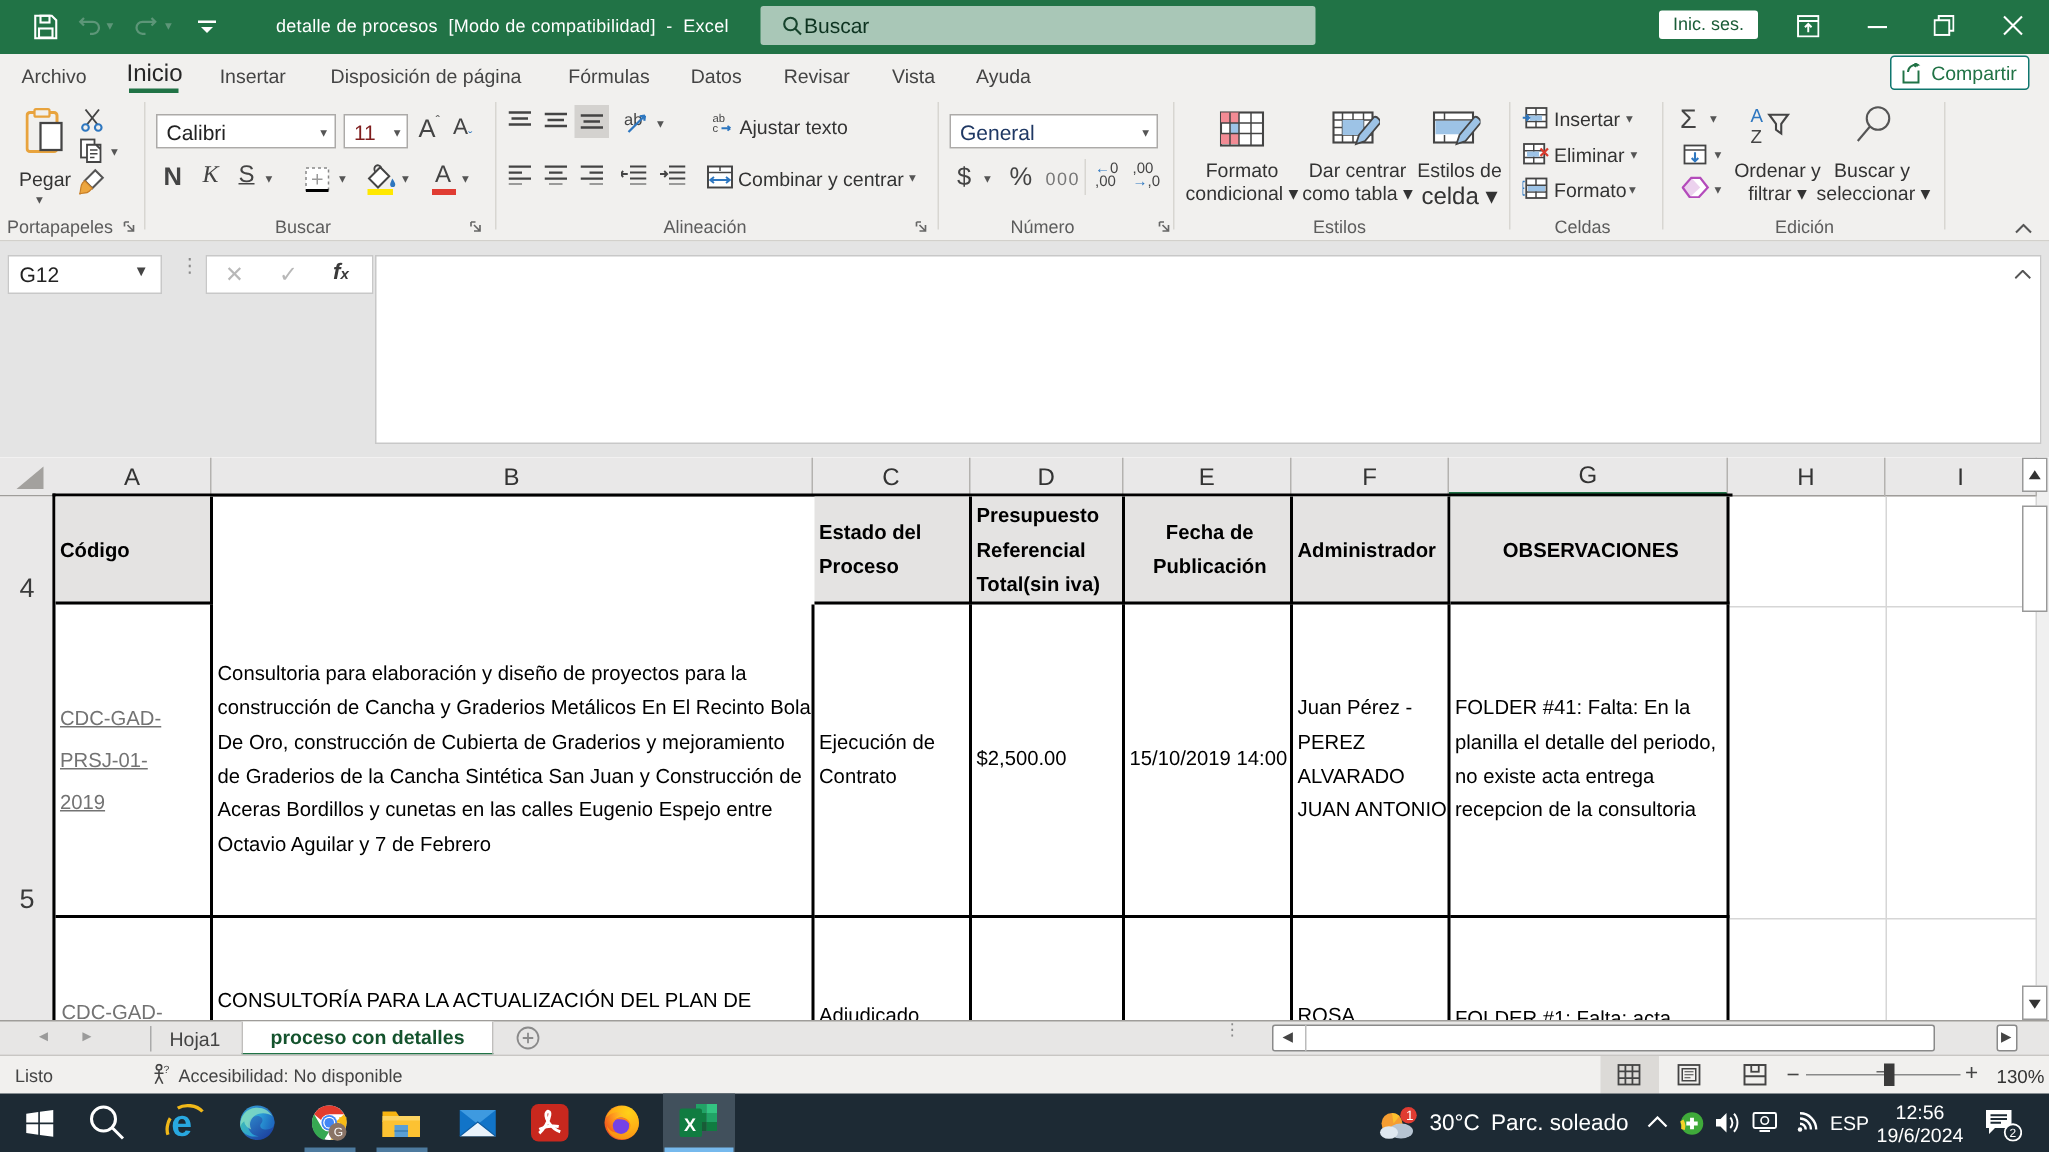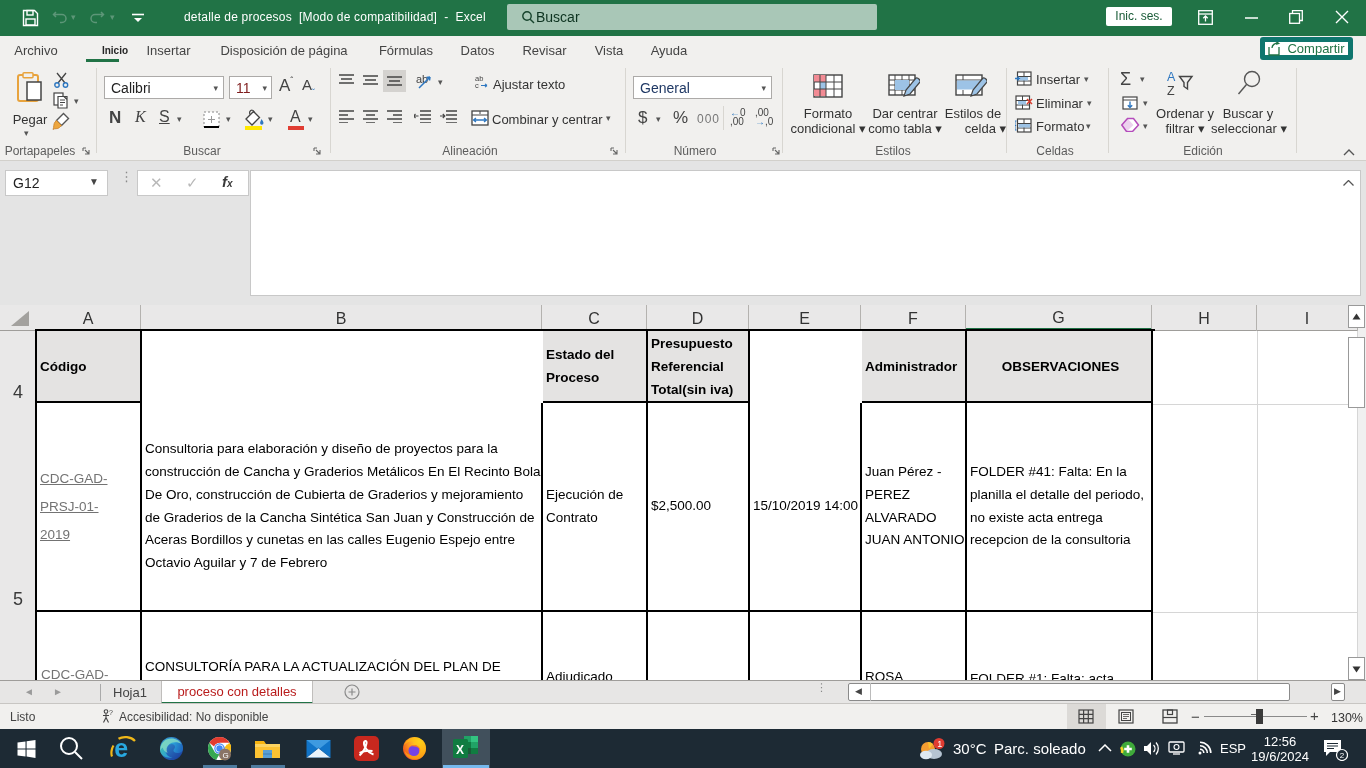--- a/index.html
+++ b/index.html
@@ -7,21 +7,21 @@
 #app{position:relative;width:1366px;height:768px;background:#f1f0ee}
 
 #titlebar{left:0;top:0;width:1366px;height:36px;background:#217346;color:#fff}
 #titlebar .t{font-size:13px;color:#fff}
 #searchbox{left:507px;top:4px;width:370px;height:26px;background:#a9c7b7;border-radius:2px;color:#0d3320;font-size:14px;display:flex;align-items:center}
 #inicses{left:1106px;top:7px;width:66px;height:19px;background:#fff;border-radius:2px;color:#1a5c38;font-size:12px;text-align:center;line-height:19px}
 
 #tabrow{left:0;top:36px;width:1366px;height:28px;background:#f1f0ee}
 .rtab{position:absolute;top:0;height:28px;font-size:13px;color:#444;display:flex;align-items:center;justify-content:center;white-space:nowrap}
 #tab-inicio-line{left:86px;top:59px;width:33px;height:3px;background:#217346}
-#compartir{left:1260px;top:37px;width:93px;height:23px;background:#fff;border:5px solid #0f766e;border-radius:3px;color:#217346;font-size:13px;display:flex;align-items:center;justify-content:center;gap:4px}
+#compartir{left:1260px;top:37px;width:93px;height:23px;background:#fff;border:1px solid #0f766e;border-radius:3px;color:#217346;font-size:13px;display:flex;align-items:center;justify-content:center;gap:4px}
 
 #ribbon{left:0;top:64px;width:1366px;height:97px;background:#f1f0ee;border-bottom:1px solid #d2d0cb}
 .gsep{position:absolute;top:68px;width:1px;height:85px;background:#d8d6d1}
 .glabel{position:absolute;top:144px;font-size:12px;color:#5c5c5c;text-align:center}
 .launch{position:absolute;top:146px;width:10px;height:10px;color:#666}
 .ric{position:absolute;color:#444}
 .rtxt{position:absolute;font-size:12px;color:#333}
 .combo{position:absolute;background:#fff;border:1px solid #acaaa8}
 .varrow{position:absolute;font-size:9px;color:#555}
 
@@ -35,21 +35,21 @@
 .ch{position:absolute;top:0;height:26px;font-size:16px;color:#333;display:flex;align-items:center;justify-content:center;border-right:1px solid #b4b2af;padding-top:2px}
 #rowhead{position:absolute;left:0;top:26px;width:36px;height:349px;background:#e9e8e8;border-right:1px solid #9f9d9a}
 .rh{position:absolute;left:0;width:36px;text-align:center;font-size:18px;color:#3a3a3a}
 .cell{position:absolute;overflow:hidden;font-size:13.5px;color:#000;border-right:2px solid #000;border-bottom:2px solid #000;line-height:22.7px;padding-left:3px;white-space:nowrap}
 .hdr{background:#e4e3e2;font-weight:bold;display:flex;flex-direction:column;justify-content:center;line-height:23px;font-size:13.5px}
 .ctr{text-align:center}
 .mid{display:flex;flex-direction:column;justify-content:center}
 a.lnk{color:#737373;text-decoration:underline}
 
 #sheetbar{left:0;top:680px;width:1366px;height:23px;background:#e7e6e5;border-top:1px solid #9f9d9a}
-#stab{left:161px;top:0px;width:152px;height:23px;background:#fff;border-left:1px solid #c0bebc;border-right:1px solid #c0bebc;border-bottom:2px solid #217346;color:#b91c1c;font-weight:normal;font-size:13px;display:flex;align-items:center;justify-content:center}
+#stab{left:161px;top:0px;width:168px;height:23px;background:#fff;border-left:1px solid #c0bebc;border-right:1px solid #c0bebc;border-bottom:2px solid #217346;color:#14532d;font-weight:bold;font-size:13px;display:flex;align-items:center;justify-content:center}
 
 #statusbar{left:0;top:703px;width:1366px;height:26px;background:#f1f0ee;border-top:1px solid #c8c6c3;font-size:12px;color:#444}
 
 #taskbar{left:0;top:729px;width:1366px;height:39px;background:#1d2a34;color:#fff}
 .tbi{position:absolute;top:6px;width:27px;height:27px}
 </style></head>
 <body>
 <div id="app">
 
   <div class="abs" id="titlebar">
@@ -91,21 +91,21 @@
         <rect x="0.7" y="3.5" width="9.8" height="9.8" fill="none" stroke="#fff" stroke-width="1.3"></rect>
         <path d="M3.5 3.5 V0.7 H13.3 V10.5 H10.5" fill="none" stroke="#fff" stroke-width="1.3"></path>
       </svg>
     <svg class="abs" style="left:1335px;top:10px" width="14" height="14" viewBox="0 0 14 14">
         <path d="M1 1 13 13 M13 1 1 13" stroke="#fff" stroke-width="1.4"></path>
       </svg>
   </div>
 
   <div class="abs" id="tabrow">
     <div class="rtab" style="left:15px;width:42px">Archivo</div>
-    <div class="rtab" style="left:96px;width:38px;color:#262626;font-weight:bold;font-size:10px">Inicio</div>
+    <div class="rtab" style="left:84px;width:38px;color:#262626;font-weight:normal;font-size:16px">Inicio</div>
     <div class="rtab" style="left:146px;width:45px">Insertar</div>
     <div class="rtab" style="left:219px;width:130px">Disposición de página</div>
     <div class="rtab" style="left:378px;width:56px">Fórmulas</div>
     <div class="rtab" style="left:460px;width:35px">Datos</div>
     <div class="rtab" style="left:522px;width:45px">Revisar</div>
     <div class="rtab" style="left:594px;width:30px">Vista</div>
     <div class="rtab" style="left:650px;width:38px">Ayuda</div>
   </div>
   <div class="abs" id="tab-inicio-line"></div>
   <div class="abs" id="compartir"><svg width="15" height="14" viewBox="0 0 15 14">
@@ -266,21 +266,21 @@
       </svg>
     <div class="rtxt" style="left:863px;top:106px;width:84px;text-align:center;font-size:13px">Dar centrar</div>
     <div class="rtxt" style="left:860px;top:121px;width:90px;text-align:center;font-size:13px">como tabla ▾</div>
     <svg class="abs" style="left:955px;top:74px" width="32" height="26" viewBox="0 0 32 26">
         <rect x="1" y="1" width="26" height="20" fill="#fff" stroke="#444" stroke-width="1.4"></rect>
         <path d="M1 6h26 M8 1v5 M8 16 v5" stroke="#444" stroke-width="1"></path>
         <rect x="2" y="6.5" width="24" height="9" fill="#9dc3e6"></rect>
         <path d="M28 4 18 16l-2 6 6-2 10-12c1-1-2-5-4-4z" fill="#9dc3e6" stroke="#444" stroke-width="1.2"></path>
       </svg>
     <div class="rtxt" style="left:938px;top:106px;width:70px;text-align:center;font-size:13px">Estilos de</div>
-    <div class="rtxt" style="left:940px;top:121px;width:66px;text-align:right;font-size:13px">celda ▾</div>
+    <div class="rtxt" style="left:940px;top:121px;width:66px;text-align:center;font-size:16px">celda ▾</div>
     <div class="glabel" style="left:853px;width:80px">Estilos</div>
     <div class="gsep" style="left:1006px"></div>
 
     <svg class="abs" style="left:1015px;top:71px" width="17" height="15" viewBox="0 0 17 15">
         <rect x="2.5" y="1" width="13.5" height="13" fill="#fff" stroke="#444" stroke-width="1.2"></rect>
         <path d="M2.5 5.5h13.5M2.5 10h13.5M9 1v13" stroke="#444" stroke-width="1"></path>
         <rect x="5" y="6" width="8" height="3.5" fill="#9dc3e6"></rect>
         <path d="M0 7.5h4M2.5 5.5l2 2-2 2" stroke="#2e77c0" stroke-width="1.3" fill="none"></path>
       </svg>
     <div class="rtxt" style="left:1036px;top:72px;font-size:13px">Insertar</div>
@@ -380,20 +380,21 @@
       <div class="abs" style="left:205px;top:0;width:1px;height:349px;background:#d6d6d6"></div>
       <div class="abs" style="left:0;top:73px;width:206px;height:1px;background:#d6d6d6"></div>
       <div class="abs" style="left:0;top:281px;width:206px;height:1px;background:#d6d6d6"></div>
     </div>
 
     <div id="tbl" class="abs" style="left:35px;top:24px;width:1120px;height:351px;border-top:2px solid #000;border-left:2px solid #000">
 
       <div class="cell hdr" style="left:0;top:0;width:105px;height:72px">Código</div>
       <div class="cell hdr" style="left:506px;top:0;width:105px;height:72px">Estado del<br>Proceso</div>
       <div class="cell hdr" style="left:611px;top:0;width:102px;height:72px">Presupuesto<br>Referencial<br>Total(sin iva)</div>
+      <div class="cell hdr ctr" style="left:713px;top:0;width:112px;height:72px">Fecha de<br>Publicación</div>
       <div class="cell hdr" style="left:825px;top:0;width:105px;height:72px">Administrador</div>
       <div class="cell hdr ctr" style="left:930px;top:0;width:186px;height:72px">OBSERVACIONES</div>
 
       <div class="cell mid" style="left:0;top:72px;width:105px;height:209px;line-height:28px">
           <a class="lnk">CDC-GAD-<br>PRSJ-01-<br>2019</a>
         </div>
       <div class="cell mid" style="left:105px;top:72px;width:401px;height:209px">Consultoria para elaboración y diseño de proyectos para la<br>construcción de Cancha y Graderios Metálicos En El Recinto Bola<br>De Oro, construcción de Cubierta de Graderios y mejoramiento<br>de Graderios de la Cancha Sintética San Juan y Construcción de<br>Aceras Bordillos y cunetas en las calles Eugenio Espejo entre<br>Octavio Aguilar y 7 de Febrero</div>
       <div class="cell mid" style="left:506px;top:72px;width:105px;height:209px">Ejecución de<br>Contrato</div>
       <div class="cell mid" style="left:611px;top:72px;width:102px;height:209px">$2,500.00</div>
       <div class="cell mid" style="left:713px;top:72px;width:112px;height:209px">15/10/2019 14:00</div>

